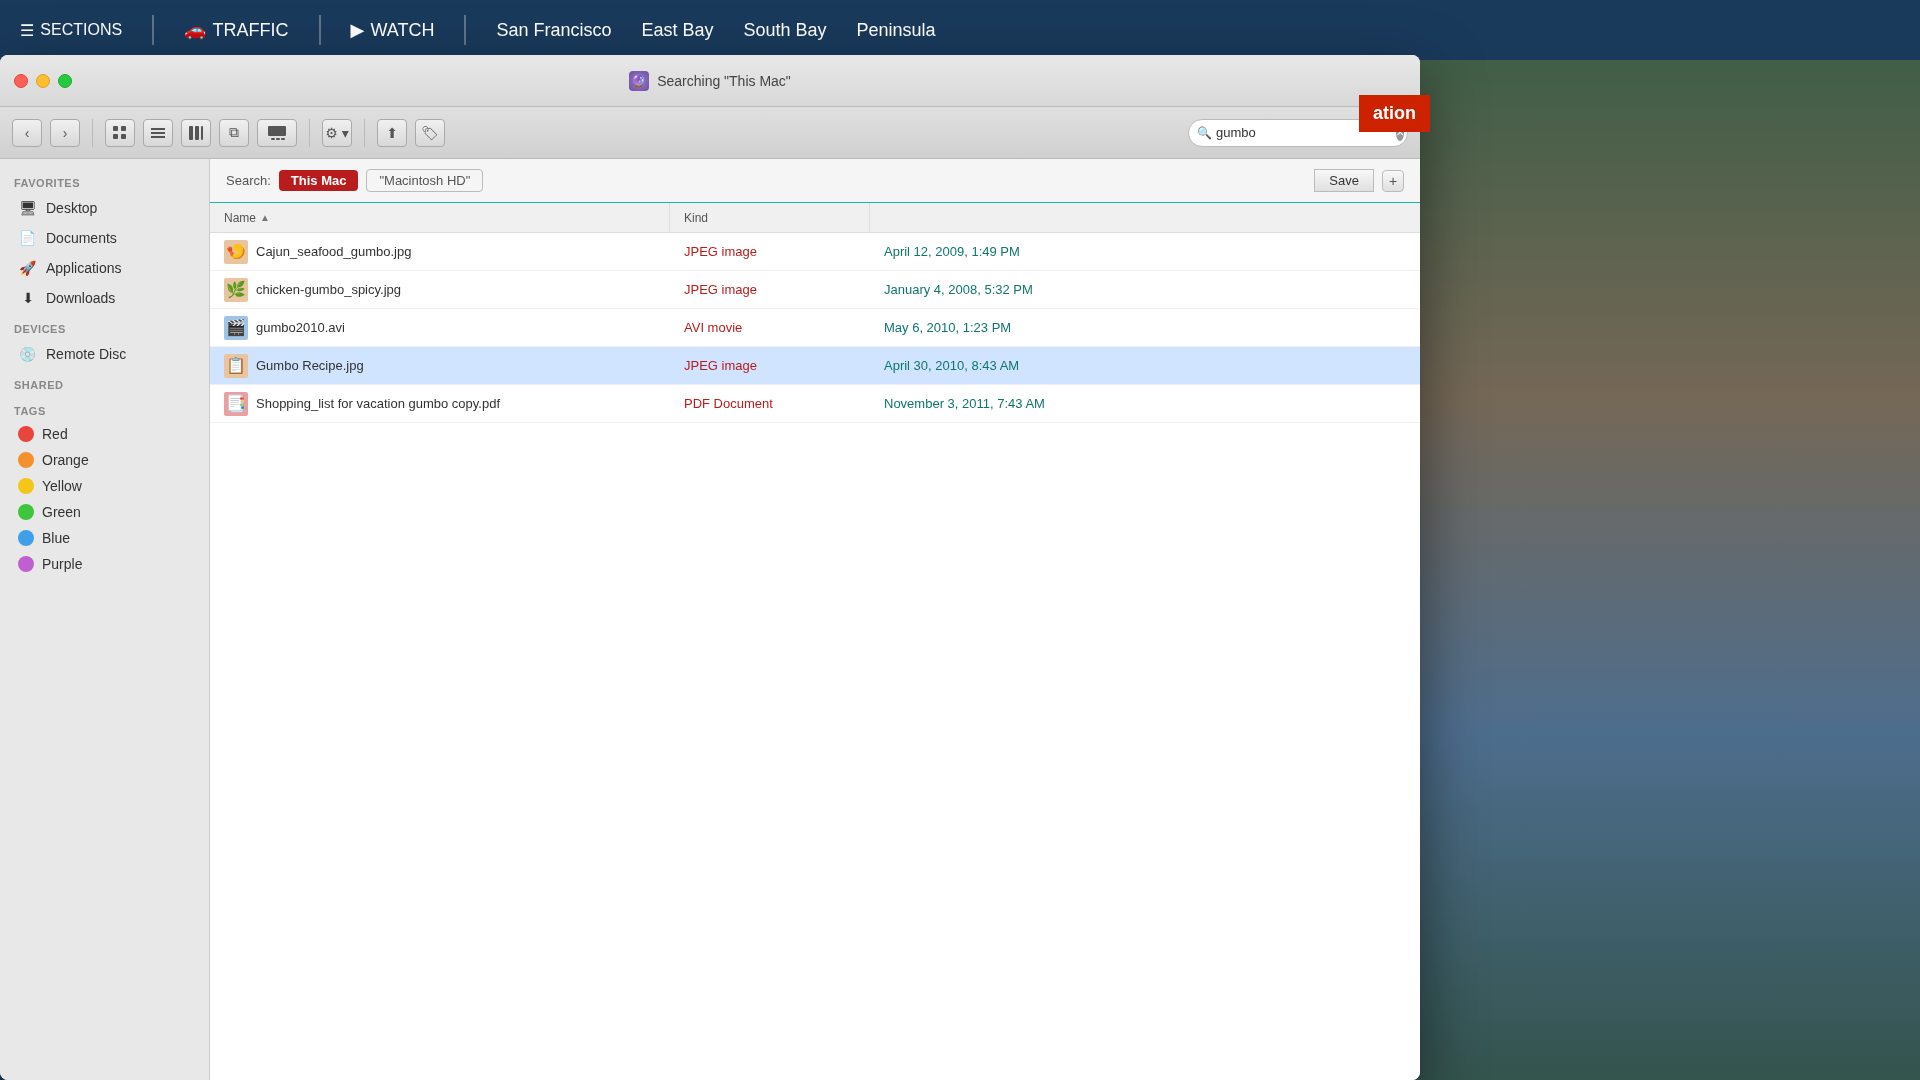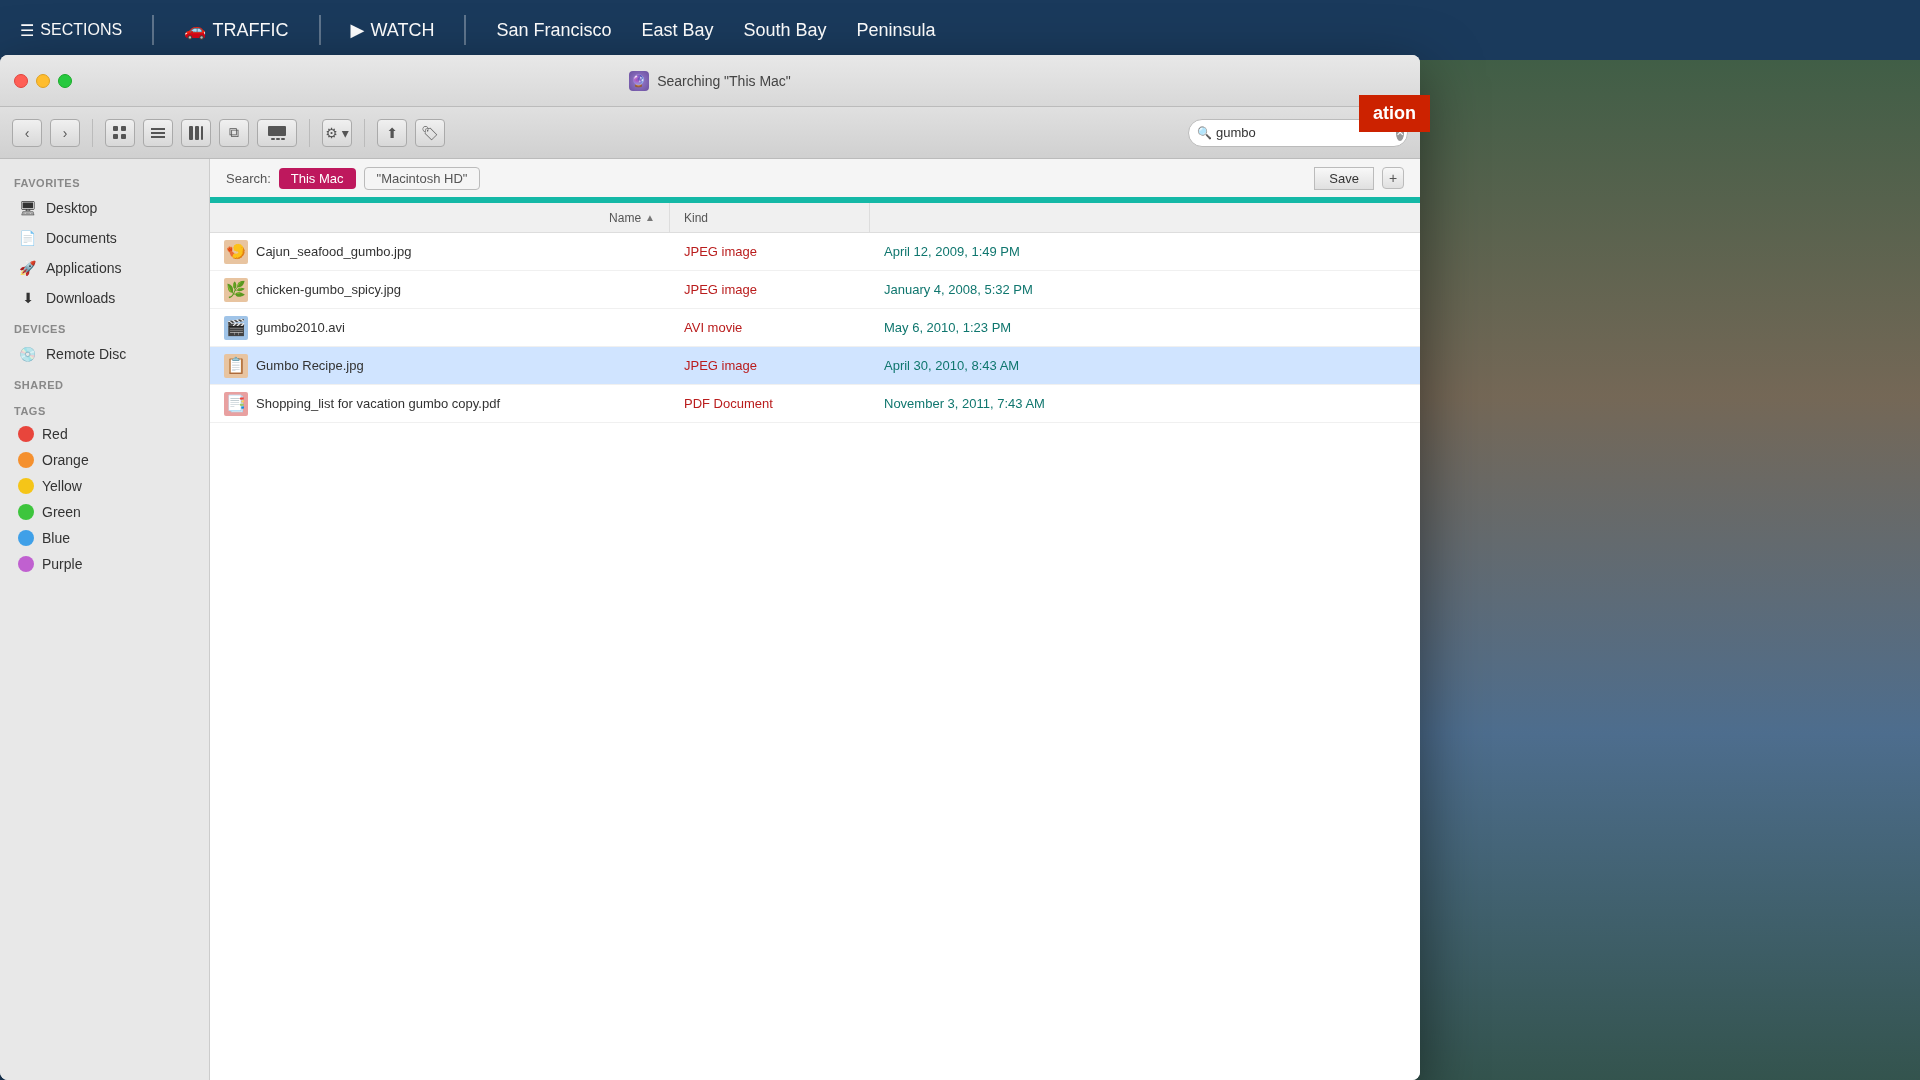--- a/index.html
+++ b/index.html
@@ -249,42 +249,43 @@
       display: flex;
       flex-direction: column;
       background: white;
       overflow: hidden;
     }
 
     
     .search-filter-bar {
       height: 44px;
       background: #f5f5f5;
-      border-bottom: 6px solid #14b8a6;
+      border-bottom: 1px solid #14b8a6;
       display: flex;
       align-items: center;
       padding: 0 16px;
       gap: 8px;
       flex-shrink: 0;
     }
     .search-label {
       font-size: 13px;
       color: #555;
       font-weight: 500;
     }
     .search-scope-btn {
       padding: 3px 12px;
       border-radius: 4px;
       font-size: 13px;
       cursor: pointer;
       border: none;
     }
     .search-scope-btn.active {
-      background: #be185d;
+      background: #b91c1c;
       color: white;
+      font-weight: bold;
     }
     .search-scope-btn.inactive {
       background: transparent;
       color: #555;
       border: 1px solid #bbb;
     }
     .search-filter-spacer { flex: 1; }
     .save-btn {
       padding: 3px 14px;
       border: 1px solid #bbb;
@@ -322,21 +323,21 @@
       color: #555;
       font-weight: 500;
       display: flex;
       align-items: center;
       gap: 4px;
       padding: 0 14px;
       height: 100%;
       cursor: pointer;
       border-right: 1px solid #ddd;
     }
-    .col-header.name { width: 460px; justify-content: flex-end; }
+    .col-header.name { width: 460px; }
     .col-header.kind { width: 200px; }
     .col-header.date { flex: 1; }
     .sort-arrow { font-size: 10px; color: #777; }
 
     
     .file-rows {
       flex: 1;
       overflow-y: auto;
     }
     .file-row {

